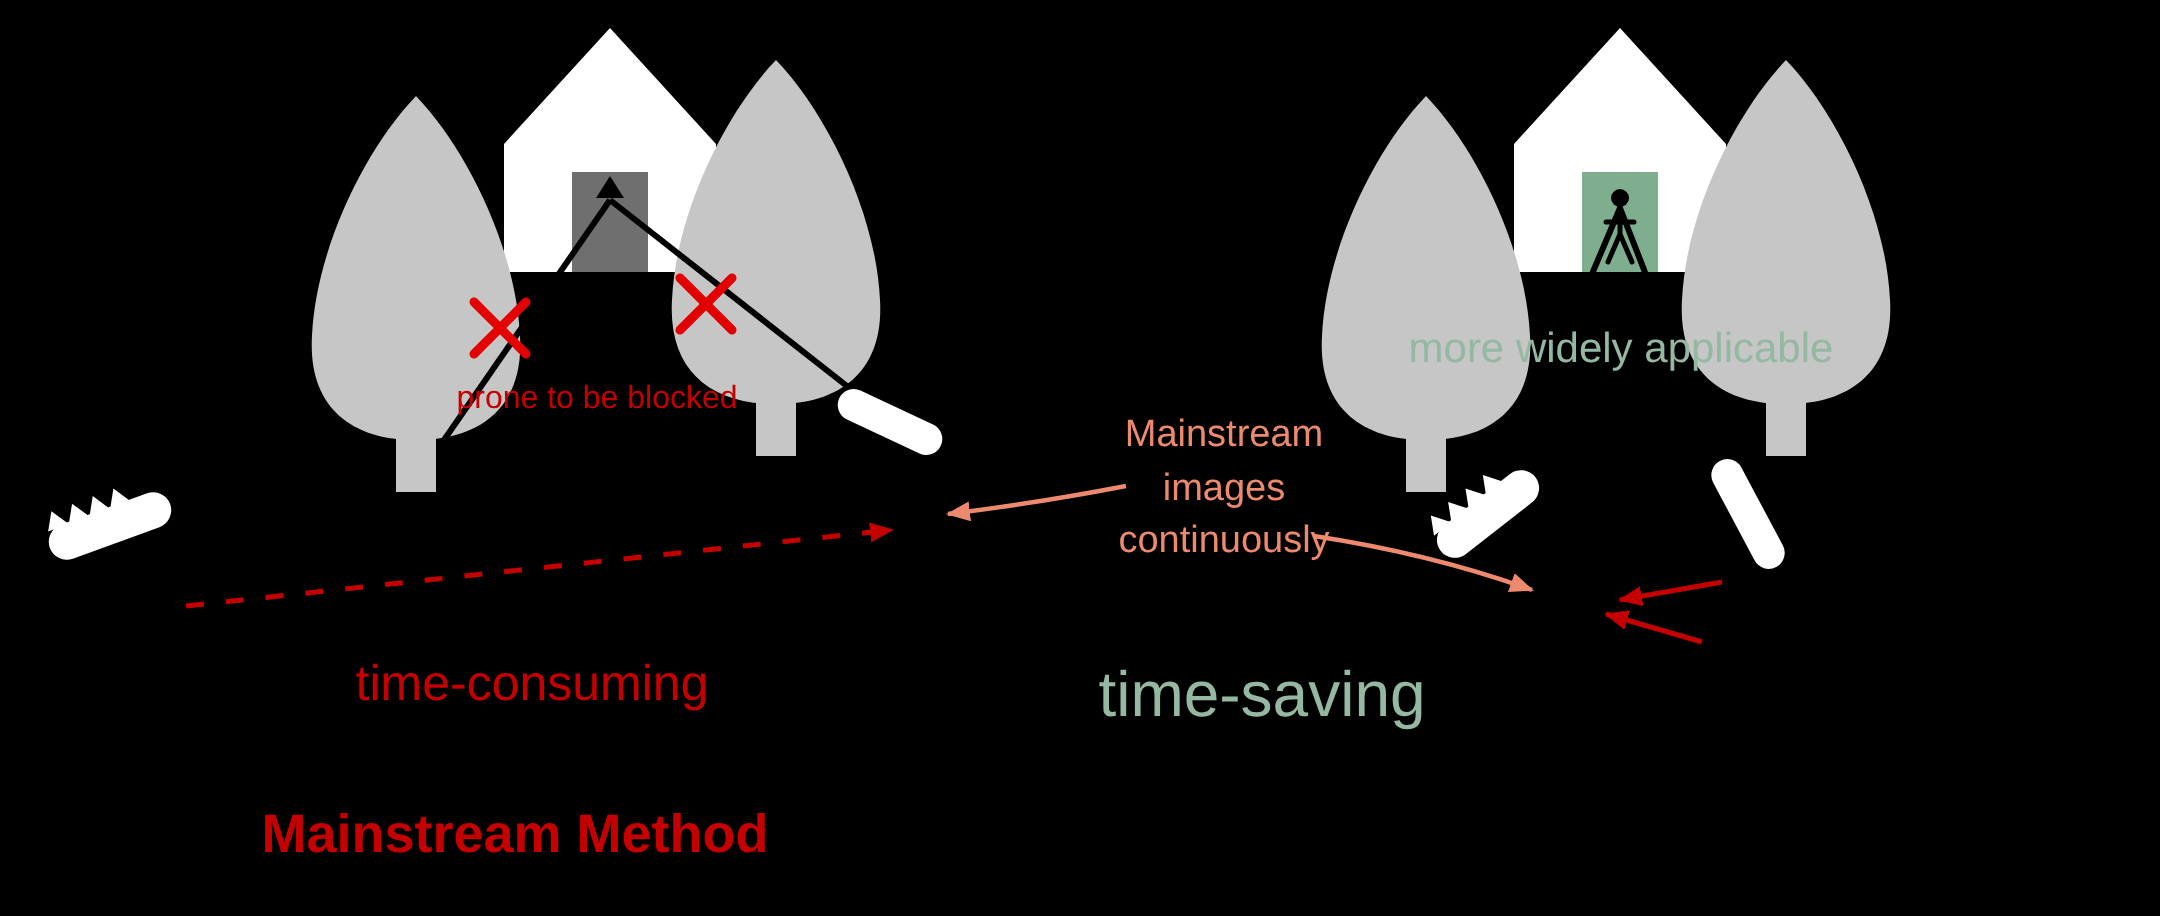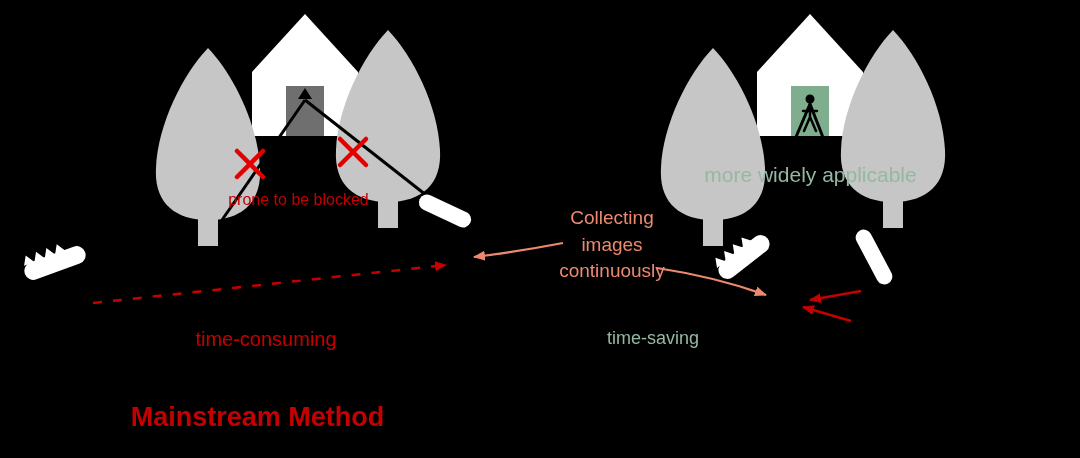--- a/index.html
+++ b/index.html
@@ -14,22 +14,22 @@
     font-family:"Liberation Sans","DejaVu Sans",sans-serif;
   }
   .scene-svg{position:absolute;left:0;top:0;}
   .label{position:absolute;text-align:center;line-height:1.25;}
   .label.red{color:var(--red);}
   .label.green{color:var(--green);}
   .label.salmon{color:var(--salmon);white-space:pre-line;line-height:1.4;}
   .blocked-label{left:186px;top:190px;width:225px;font-size:16px;}
   .collecting-label{left:537px;top:205px;width:150px;font-size:19px;}
   .applicable-label{left:688px;top:162px;width:245px;font-size:21px;}
-  .time-left{left:155px;top:327px;width:222px;font-size:20px;}
-  .time-right{left:544px;top:327px;width:218px;font-size:18px;}
+  .time-left{left:155px;top:327px;width:222px;font-size:25px;}
+  .time-right{left:522px;top:327px;width:218px;font-size:32px;}
   .title{font-size:27px;font-weight:700;}
   .title-left{left:105px;top:401px;width:305px;}
   .title-right{left:613px;top:401px;width:305px;}
   .tree{fill:var(--tree-gray);}
   .house{fill:var(--house-white);}
   .door-left{fill:var(--left-door);}
   .door-right{fill:var(--right-door);}
   .scanline{stroke:#000;stroke-width:3;fill:none;}
   .xmark{stroke:var(--bright-red);stroke-width:4.5;stroke-linecap:round;}
   .capsule{fill:#ffffff;}
@@ -115,21 +115,21 @@
       <g transform="translate(874,257) rotate(62)">
         <rect class="capsule" x="-30" y="-8" width="60" height="16" rx="8"></rect>
       </g>
       <path class="red-path" d="M861,291 L810,300" marker-end="url(#mred)"></path>
       <path class="red-path" d="M851,321 L803,307" marker-end="url(#mred)"></path>
     </g>
   </svg>
 
   <div class="label red blocked-label">prone to be blocked</div>
 
-  <div class="label salmon collecting-label">Collecting
+  <div class="label salmon collecting-label">Mainstream
 images
 continuously</div>
 
   <div class="label green applicable-label">more widely applicable</div>
 
   <div class="label red time-left">time-consuming</div>
 
   <div class="label green time-right">time-saving</div>
 
   <div class="label red title title-left">Mainstream Method</div>

